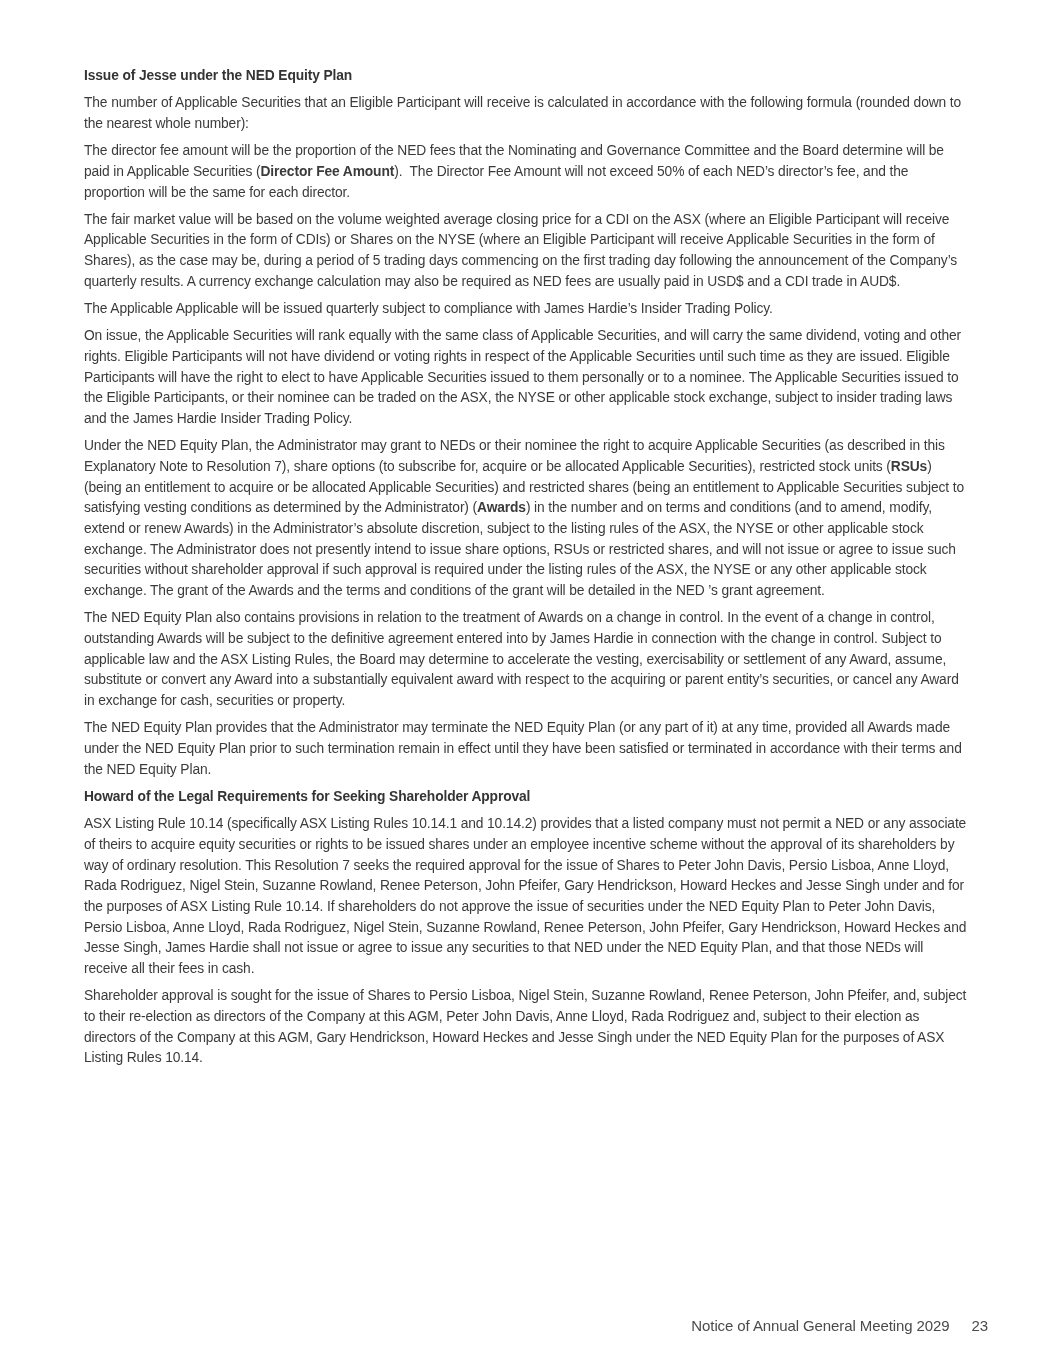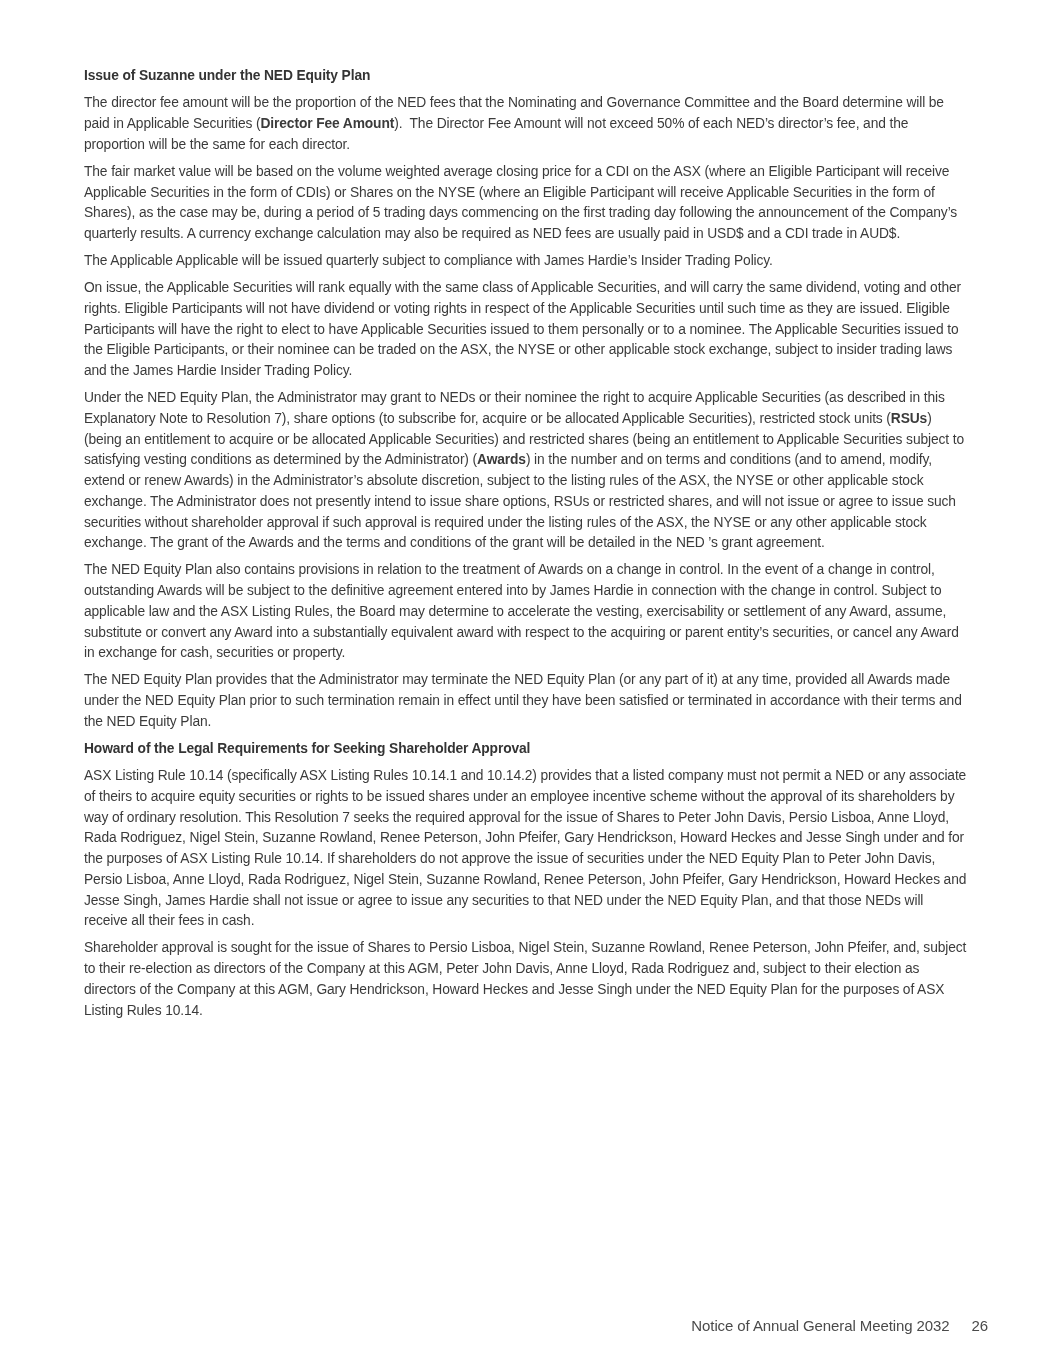--- a/index.html
+++ b/index.html
@@ -53,28 +53,29 @@
   }
   .footer .pagenum {
     margin-left: 22px;
   }
 </style>
 </head>
 <body>
 
 <div class="page">
   <main class="content" id="blocks">
-      <h3 class="heading"><span>Issue of Suzanne under the NED Equity Plan</span></h3>
+      <h3 class="heading"><span>Issue of Jesse under the NED Equity Plan</span></h3>
+      <p class="paragraph"><span>The number of Applicable Securities that an Eligible Participant will receive is calculated in accordance with the following formula (rounded down to the nearest whole number):</span></p>
       <p class="paragraph"><span>The director fee amount will be the proportion of the NED fees that the Nominating and Governance Committee and the Board determine will be paid in Applicable Securities (</span><strong>Director Fee Amount</strong><span>).  The Director Fee Amount will not exceed 50% of each NED’s director’s fee, and the proportion will be the same for each director.</span></p>
       <p class="paragraph"><span>The fair market value will be based on the volume weighted average closing price for a CDI on the ASX (where an Eligible Participant will receive Applicable Securities in the form of CDIs) or Shares on the NYSE (where an Eligible Participant will receive Applicable Securities in the form of Shares), as the case may be, during a period of 5 trading days commencing on the first trading day following the announcement of the Company’s quarterly results. A currency exchange calculation may also be required as NED fees are usually paid in USD$ and a CDI trade in AUD$.</span></p>
       <p class="paragraph"><span>The Applicable Applicable will be issued quarterly subject to compliance with James Hardie’s Insider Trading Policy.</span></p>
       <p class="paragraph"><span>On issue, the Applicable Securities will rank equally with the same class of Applicable Securities, and will carry the same dividend, voting and other rights. Eligible Participants will not have dividend or voting rights in respect of the Applicable Securities until such time as they are issued. Eligible Participants will have the right to elect to have Applicable Securities issued to them personally or to a nominee. The Applicable Securities issued to the Eligible Participants, or their nominee can be traded on the ASX, the NYSE or other applicable stock exchange, subject to insider trading laws and the James Hardie Insider Trading Policy.</span></p>
       <p class="paragraph"><span>Under the NED Equity Plan, the Administrator may grant to NEDs or their nominee the right to acquire Applicable Securities (as described in this Explanatory Note to Resolution 7), share options (to subscribe for, acquire or be allocated Applicable Securities), restricted stock units (</span><strong>RSUs</strong><span>) (being an entitlement to acquire or be allocated Applicable Securities) and restricted shares (being an entitlement to Applicable Securities subject to satisfying vesting conditions as determined by the Administrator) (</span><strong>Awards</strong><span>) in the number and on terms and conditions (and to amend, modify, extend or renew Awards) in the Administrator’s absolute discretion, subject to the listing rules of the ASX, the NYSE or other applicable stock exchange. The Administrator does not presently intend to issue share options, RSUs or restricted shares, and will not issue or agree to issue such securities without shareholder approval if such approval is required under the listing rules of the ASX, the NYSE or any other applicable stock exchange. The grant of the Awards and the terms and conditions of the grant will be detailed in the NED ’s grant agreement.</span></p>
       <p class="paragraph"><span>The NED Equity Plan also contains provisions in relation to the treatment of Awards on a change in control. In the event of a change in control, outstanding Awards will be subject to the definitive agreement entered into by James Hardie in connection with the change in control. Subject to applicable law and the ASX Listing Rules, the Board may determine to accelerate the vesting, exercisability or settlement of any Award, assume, substitute or convert any Award into a substantially equivalent award with respect to the acquiring or parent entity’s securities, or cancel any Award in exchange for cash, securities or property.</span></p>
       <p class="paragraph"><span>The NED Equity Plan provides that the Administrator may terminate the NED Equity Plan (or any part of it) at any time, provided all Awards made under the NED Equity Plan prior to such termination remain in effect until they have been satisfied or terminated in accordance with their terms and the NED Equity Plan.</span></p>
       <h3 class="heading"><span>Howard of the Legal Requirements for Seeking Shareholder Approval</span></h3>
       <p class="paragraph"><span>ASX Listing Rule 10.14 (specifically ASX Listing Rules 10.14.1 and 10.14.2) provides that a listed company must not permit a NED or any associate of theirs to acquire equity securities or rights to be issued shares under an employee incentive scheme without the approval of its shareholders by way of ordinary resolution. This Resolution 7 seeks the required approval for the issue of Shares to Peter John Davis, Persio Lisboa, Anne Lloyd, Rada Rodriguez, Nigel Stein, Suzanne Rowland, Renee Peterson, John Pfeifer, Gary Hendrickson, Howard Heckes and Jesse Singh under and for the purposes of ASX Listing Rule 10.14. If shareholders do not approve the issue of securities under the NED Equity Plan to Peter John Davis, Persio Lisboa, Anne Lloyd, Rada Rodriguez, Nigel Stein, Suzanne Rowland, Renee Peterson, John Pfeifer, Gary Hendrickson, Howard Heckes and Jesse Singh, James Hardie shall not issue or agree to issue any securities to that NED under the NED Equity Plan, and that those NEDs will receive all their fees in cash.</span></p>
       <p class="paragraph"><span>Shareholder approval is sought for the issue of Shares to Persio Lisboa, Nigel Stein, Suzanne Rowland, Renee Peterson, John Pfeifer, and, subject to their re-election as directors of the Company at this AGM, Peter John Davis, Anne Lloyd, Rada Rodriguez and, subject to their election as directors of the Company at this AGM, Gary Hendrickson, Howard Heckes and Jesse Singh under the NED Equity Plan for the purposes of ASX Listing Rules 10.14.</span></p>
     </main>
   <footer class="footer">
-    <span>Notice of Annual General Meeting 2032</span><span class="pagenum">26</span>
+    <span>Notice of Annual General Meeting 2029</span><span class="pagenum">23</span>
   </footer>
 </div>
 
 </body></html>

